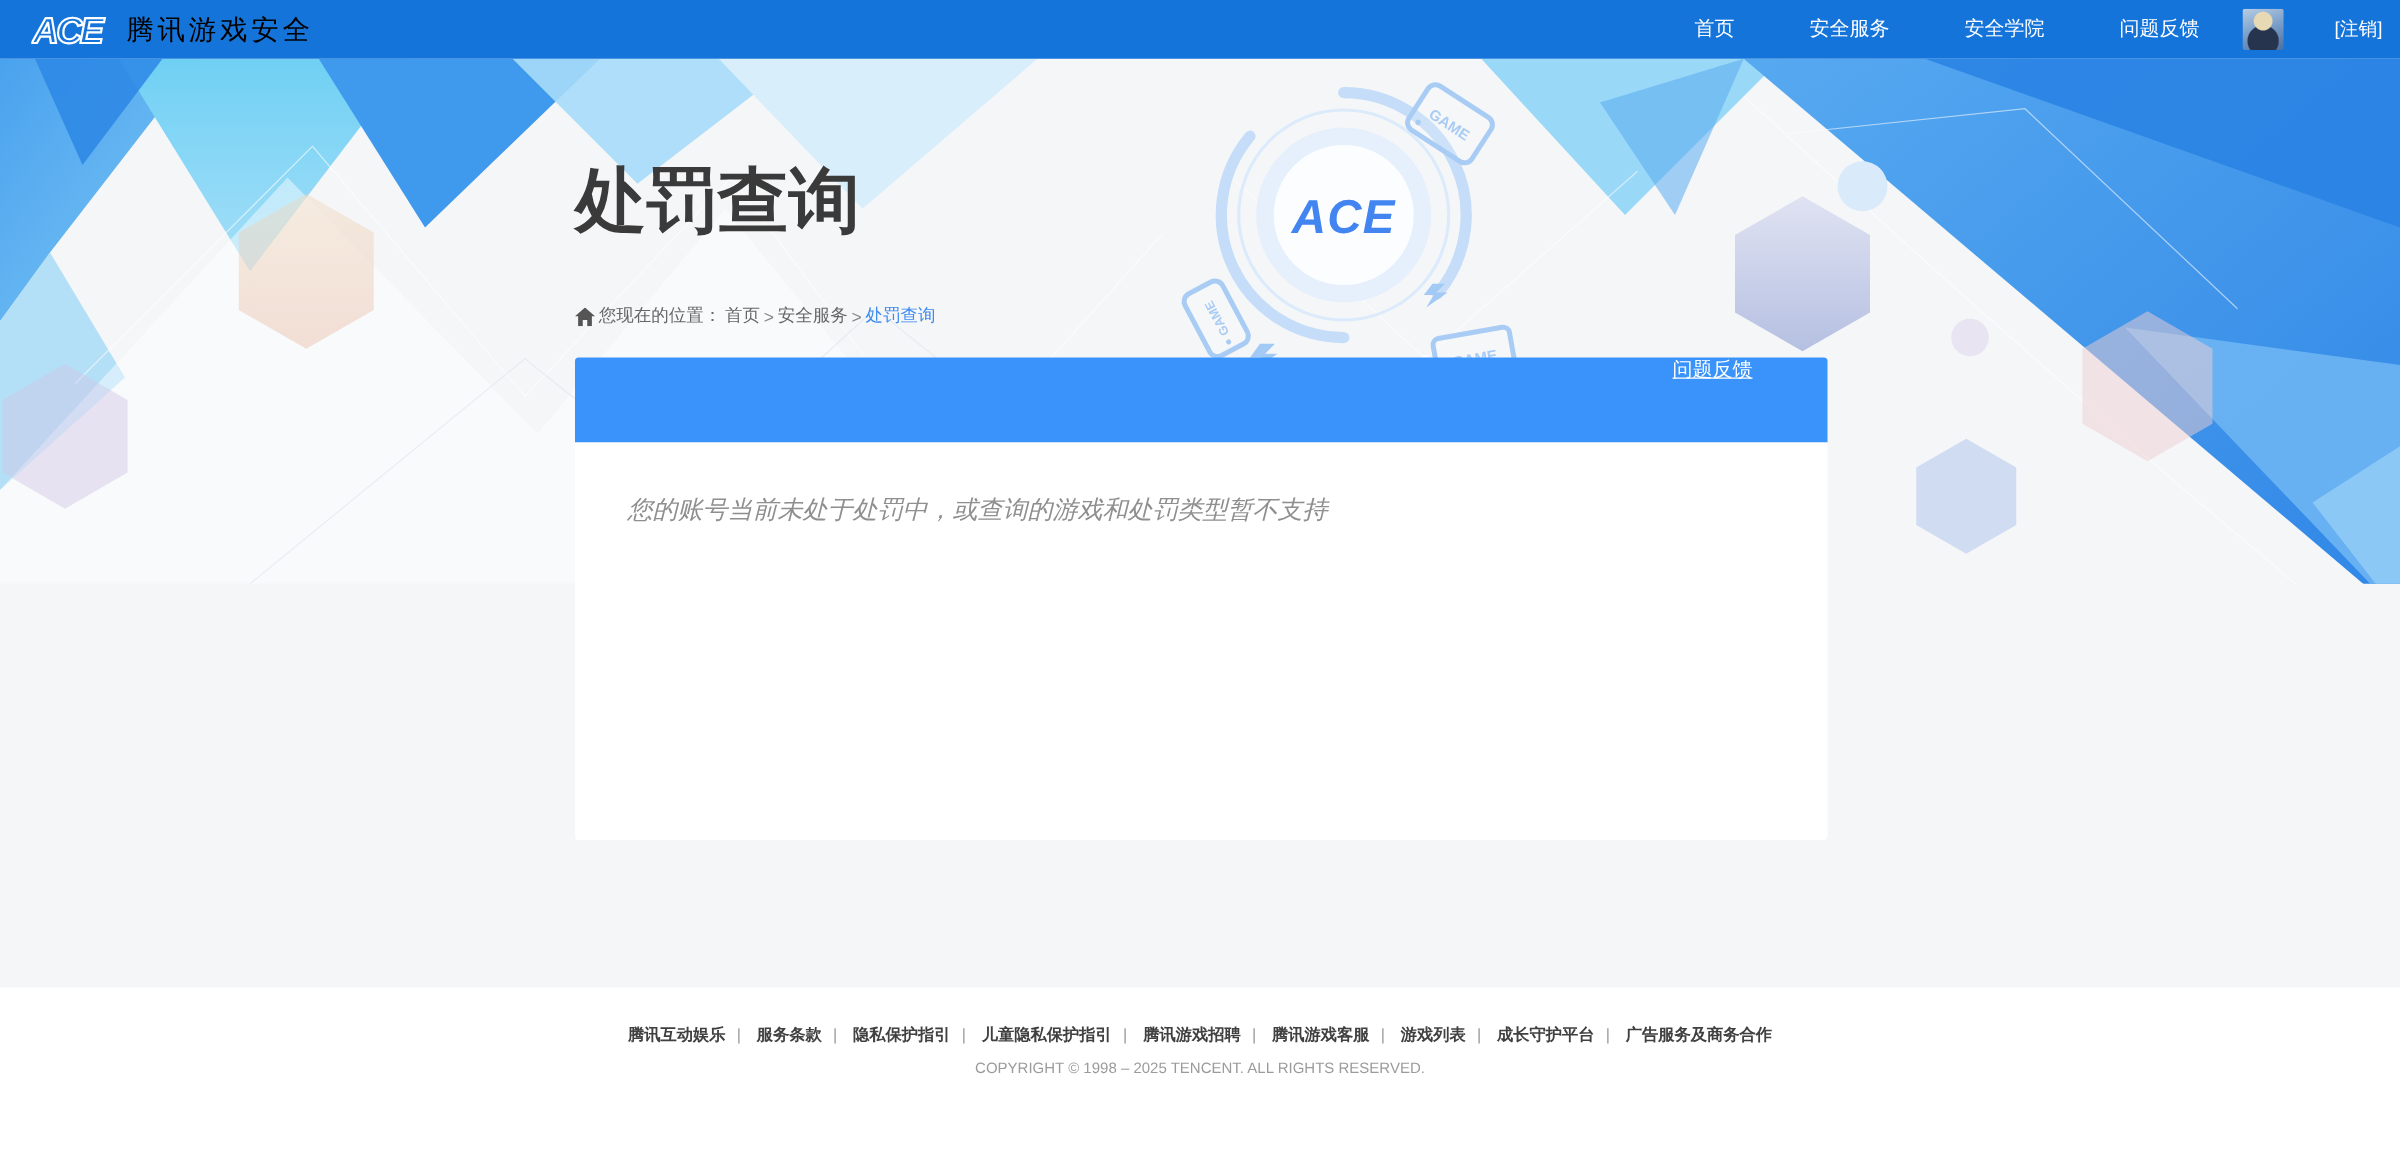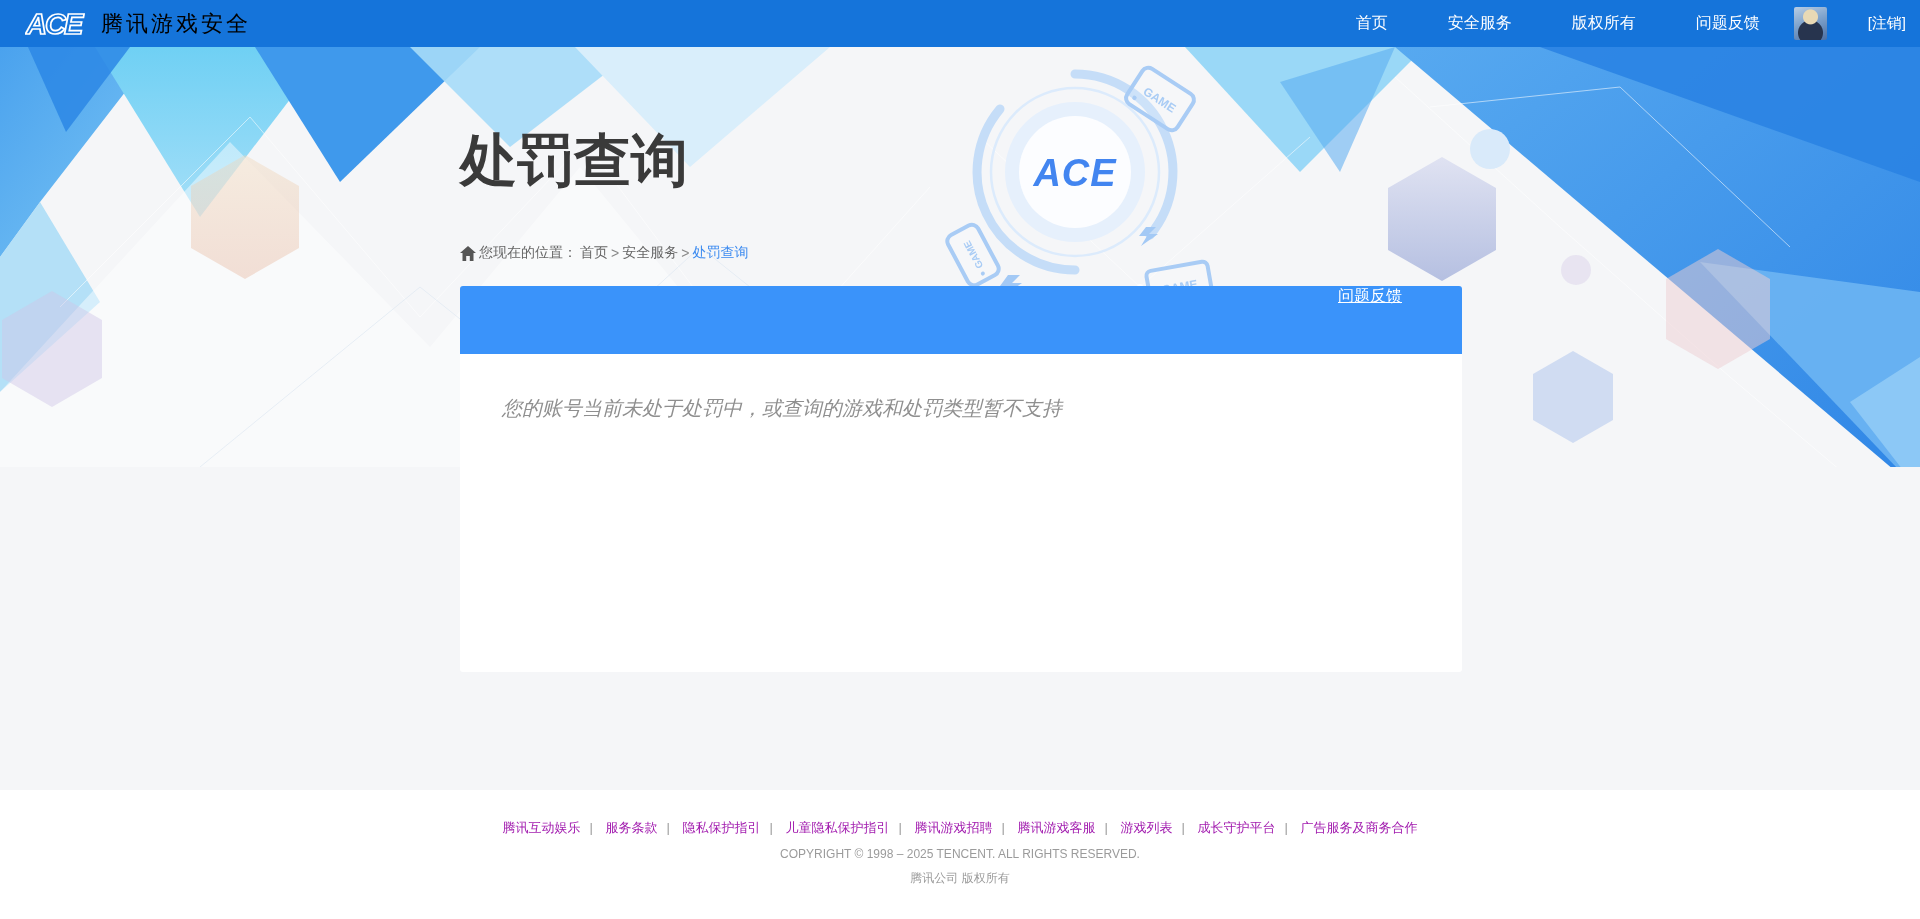--- a/index.html
+++ b/index.html
@@ -33,21 +33,21 @@
   
   .card { position:absolute; left:460px; top:239px; width:1002px; z-index:2; }
   .card-header { height:68px; background:#3a93fa; border-radius:3px 3px 0 0; display:flex; align-items:flex-start; justify-content:flex-end; padding-right:60px; }
   .feedback-link { color:#ffffff; font-size:16px; text-decoration:underline; cursor:pointer; }
   .card-body { background:#ffffff; height:318px; border-radius:0 0 3px 3px; padding:40px 42px; }
   .result-message { font-size:20px; color:#8f8f8f; line-height:1.4;font-style:italic; }
 
   
   .footer { height:129px; background:#ffffff; text-align:center; padding-top:29px; }
   .footer-links { font-size:13px; color:#8a8a8a; }
-  .footer-links a { color:#a21caf; text-decoration:none; cursor:pointer; }
+  .footer-links a { color:#404040; text-decoration:none; cursor:pointer;font-weight:bold; }
   .footer-links .sep { margin:0 9px; color:#9a9a9a; }
   .footer-links .sep:last-child { display:none; }
   .copyright { margin-top:10px; font-size:12px; color:#9b9b9b; }
   .company { margin-top:9px; font-size:12px; color:#9b9b9b; }
 </style>
 </head>
 <body>
 
 <div class="navbar">
   <div class="logo">
@@ -55,21 +55,21 @@
       <text x="1" y="28" font-size="29" font-weight="900" font-style="italic" letter-spacing="-2" fill="none" stroke="#ffffff" stroke-width="1.7">ACE</text>
     </svg>
     <span class="logo-text">腾讯游戏安全</span>
   </div>
   <div class="nav-links">
 
       <a class="nav-item">首页</a>
 
       <a class="nav-item">安全服务</a>
 
-      <a class="nav-item">版权所有</a>
+      <a class="nav-item">安全学院</a>
 
       <a class="nav-item">问题反馈</a>
     </div>
   <div class="avatar"></div>
   <a class="logout">[注销]</a>
 </div>
 
 <div class="banner-wrap">
 
   <svg class="banner-art" width="1920" height="420" viewBox="0 0 1920 420">
@@ -208,14 +208,13 @@
     
       <a>腾讯游戏客服</a><span class="sep">|</span>
     
       <a>游戏列表</a><span class="sep">|</span>
     
       <a>成长守护平台</a><span class="sep">|</span>
     
       <a>广告服务及商务合作</a>
     </div>
   <div class="copyright">COPYRIGHT © 1998 – 2025 TENCENT. ALL RIGHTS RESERVED.</div>
-  <div class="company">腾讯公司 版权所有</div>
 </div>
 
 </body></html>

